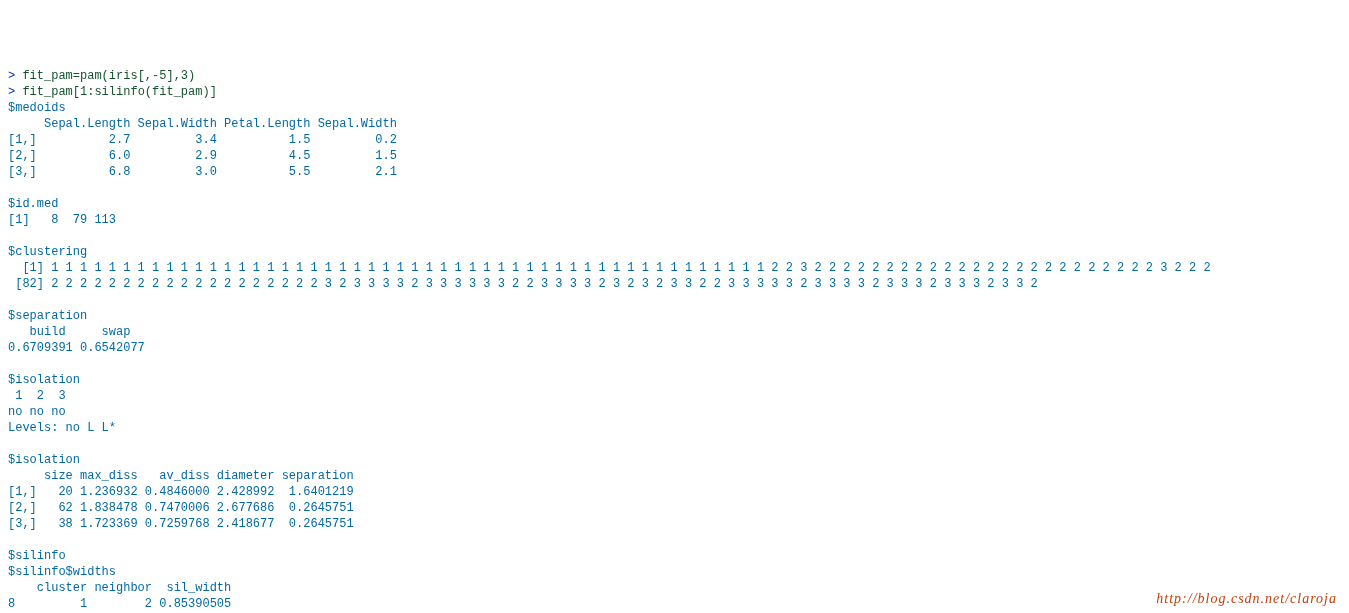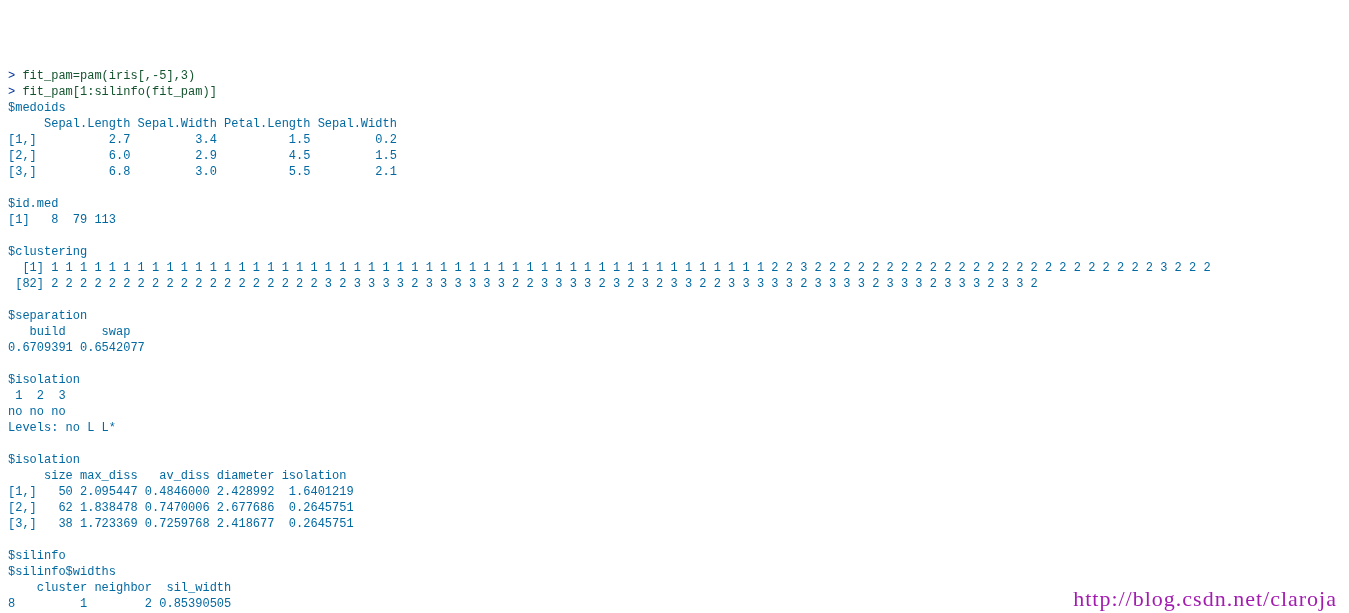--- a/index.html
+++ b/index.html
@@ -17,23 +17,24 @@
     box-sizing: border-box;
     position: relative;
   }
   .prompt { color: #003399; }
   .input  { color: #14532d; }
   .out    { color: #0369a1; }
   .watermark {
     position: absolute;
     right: 12px;
     bottom: 6px;
-    color: #a21caf;
+    color: #c2410c;
     font-family: Georgia, "Times New Roman", serif;
-    font-size: 22px;
+    font-size: 14px;
+    font-style: italic;
     letter-spacing: 1px;
     user-select: none;
   }
 </style>
 </head>
 <body>
 
 
 
 <div><span class="prompt">&gt; </span><span class="input">fit_pam=pam(iris[,-5],3)</span>
@@ -54,22 +55,22 @@
 <span class="out">$separation</span>
 <span class="out">   build     swap </span>
 <span class="out">0.6709391 0.6542077 </span>
 
 <span class="out">$isolation</span>
 <span class="out"> 1  2  3 </span>
 <span class="out">no no no </span>
 <span class="out">Levels: no L L*</span>
 
 <span class="out">$isolation</span>
-<span class="out">     size max_diss   av_diss diameter isolation</span>
-<span class="out">[1,]   50 2.095447 0.4846000 2.428992  1.6401219</span>
+<span class="out">     size max_diss   av_diss diameter separation</span>
+<span class="out">[1,]   20 1.236932 0.4846000 2.428992  1.6401219</span>
 <span class="out">[2,]   62 1.838478 0.7470006 2.677686  0.2645751</span>
 <span class="out">[3,]   38 1.723369 0.7259768 2.418677  0.2645751</span>
 
 <span class="out">$silinfo</span>
 <span class="out">$silinfo$widths</span>
 <span class="out">    cluster neighbor  sil_width</span>
 <span class="out">8         1        2 0.85390505</span>
 
 
 

